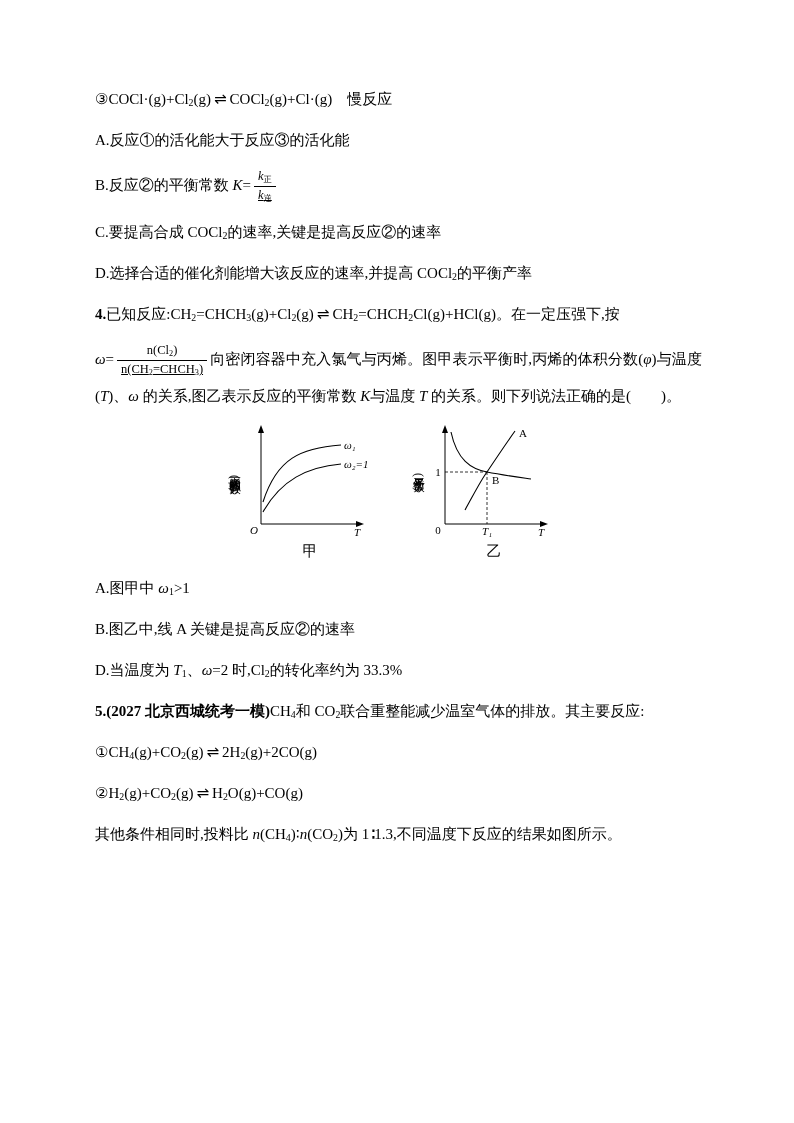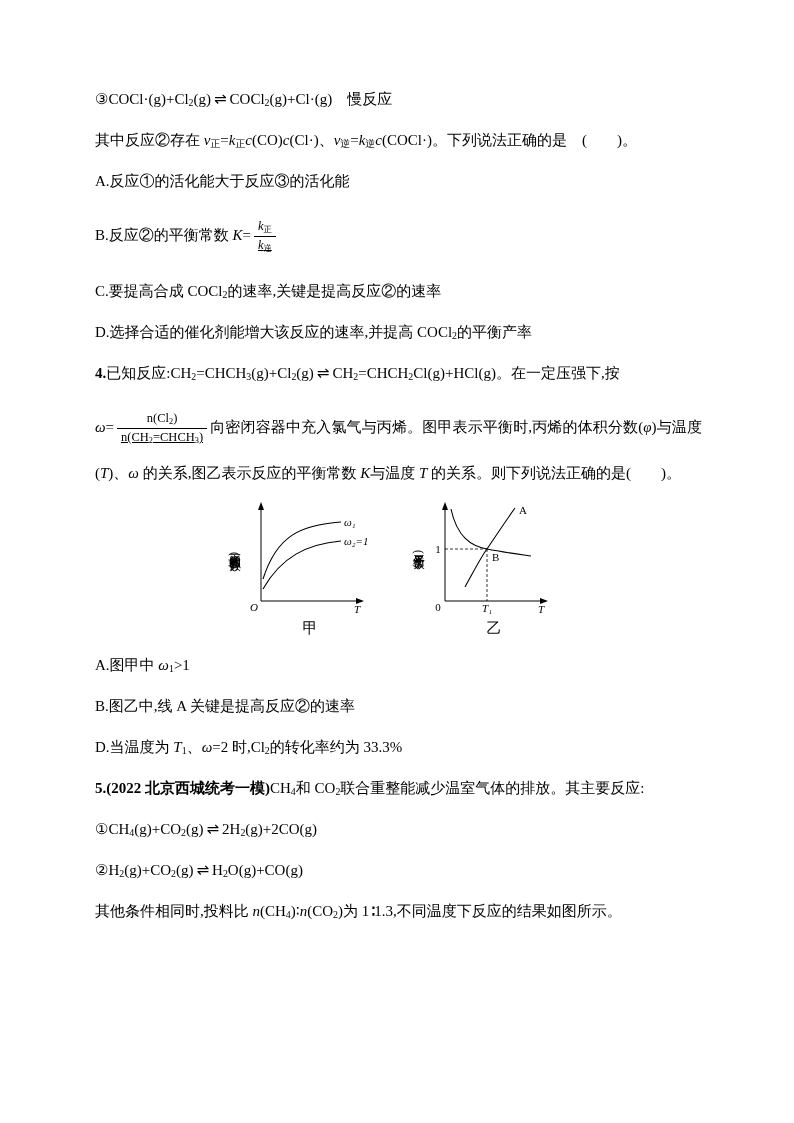--- a/index.html
+++ b/index.html
@@ -27,21 +27,21 @@
     font-family: "DejaVu Sans", sans-serif;
     display: inline-block;
     padding: 0 3px;
   }
   .frac {
     display: inline-block;
     vertical-align: middle;
     text-align: center;
     font-size: 12.5px;
     line-height: 1.25;
-    margin: 12px 3px;
+    margin: 3px 3px;
   }
   .frac .num { display: block; border-bottom: 1px solid #000; padding: 0 4px 1px; }
   .frac .den { display: block; padding: 1px 4px 0; text-decoration: underline; }
   
   .figure {
     display: flex;
     gap: 36px;
     margin: 2px 0 12px 132px;
   }
   .chartbox { display: flex; flex-direction: column; }
@@ -70,21 +70,20 @@
   .clabel { font-size: 11px; font-family: "Liberation Serif", "DejaVu Serif", serif; }
   .it { font-style: italic; }
 </style>
 </head>
 <body>
 
 <div class="sheet">
 
   <section>
     <p class="line">③COCl·(g)+Cl<sub>2</sub>(g)<span class="rev">⇌</span>COCl<sub>2</sub>(g)+Cl·(g)　慢反应</p>
-    <p class="line">其中反应②存在 <i>v</i><sub>正</sub>=<i>k</i><sub>正</sub><i>c</i>(CO)<i>c</i>(Cl·)、<i>v</i><sub>逆</sub>=<i>k</i><sub>逆</sub><i>c</i>(COCl·)。下列说法正确的是　(　　)。</p>
     <p class="line">A.反应①的活化能大于反应③的活化能</p>
     <p class="line"><span>B.反应②的平衡常数 <i>K</i>=</span><span class="frac"><span class="num"><i>k</i><sub>正</sub></span><span class="den"><i>k</i><sub>逆</sub></span></span></p>
     <p class="line">C.要提高合成 COCl<sub>2</sub>的速率,关键是提高反应②的速率</p>
     <p class="line">D.选择合适的催化剂能增大该反应的速率,并提高 COCl<sub>2</sub>的平衡产率</p>
   </section>
 
   <section>
     <p class="line"><b class="qnum">4.</b><span>已知反应:CH<sub>2</sub>=CHCH<sub>3</sub>(g)+Cl<sub>2</sub>(g)<span class="rev">⇌</span>CH<sub>2</sub>=CHCH<sub>2</sub>Cl(g)+HCl(g)。在一定压强下,按</span></p>
     <p class="line"><span><i>ω</i>=</span><span class="frac"><span class="num">n(Cl<sub>2</sub>)</span><span class="den">n(CH<sub>2</sub>=CHCH<sub>3</sub>)</span></span><span>向密闭容器中充入氯气与丙烯。图甲表示平衡时,丙烯的体积分数(<i>φ</i>)与温度(<i>T</i>)、<i>ω</i> 的关系,图乙表示反应的平衡常数 <i>K</i>与温度 <i>T</i> 的关系。则下列说法正确的是(　　)。</span></p>
 
@@ -133,19 +132,19 @@
       </div>
 
     </div>
 
     <p class="line">A.图甲中 <i>ω</i><sub>1</sub>&gt;1</p>
     <p class="line">B.图乙中,线 A 关键是提高反应②的速率</p>
     <p class="line">D.当温度为 <i>T</i><sub>1</sub>、<i>ω</i>=2 时,Cl<sub>2</sub>的转化率约为 33.3%</p>
   </section>
 
   <section>
-    <p class="line"><b class="qnum">5.</b><b class="qsource">(2022 北京西城统考一模)</b><span>CH<sub>4</sub>和 CO<sub>2</sub>联合重整能减少温室气体的排放。其主要反应:</span></p>
+    <p class="line"><b class="qnum">5.</b><b class="qsource">(2027 北京西城统考一模)</b><span>CH<sub>4</sub>和 CO<sub>2</sub>联合重整能减少温室气体的排放。其主要反应:</span></p>
     <p class="line">①CH<sub>4</sub>(g)+CO<sub>2</sub>(g)<span class="rev">⇌</span>2H<sub>2</sub>(g)+2CO(g)</p>
     <p class="line">②H<sub>2</sub>(g)+CO<sub>2</sub>(g)<span class="rev">⇌</span>H<sub>2</sub>O(g)+CO(g)</p>
     <p class="line">其他条件相同时,投料比 <i>n</i>(CH<sub>4</sub>)∶<i>n</i>(CO<sub>2</sub>)为 1∶1.3,不同温度下反应的结果如图所示。</p>
   </section>
 
 </div>
 
 </body></html>

